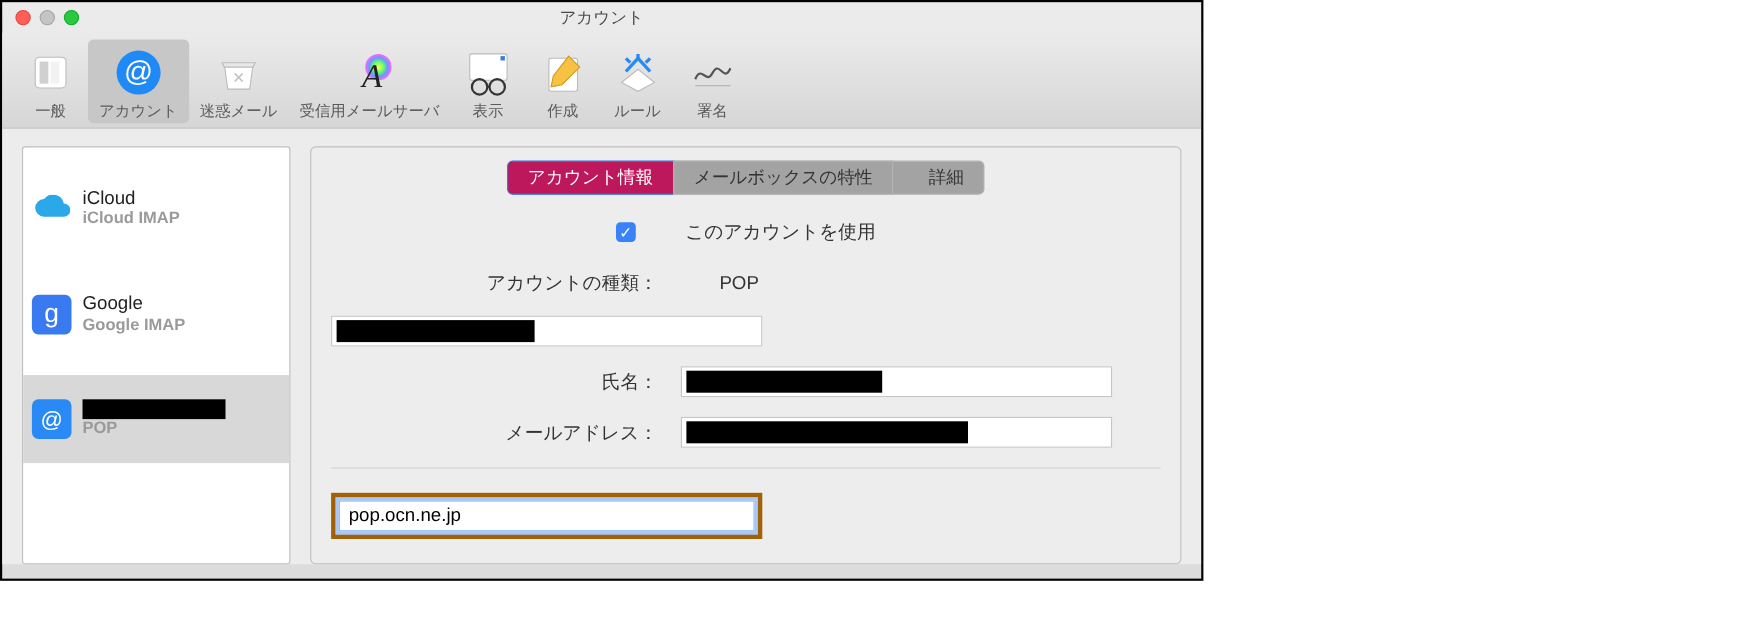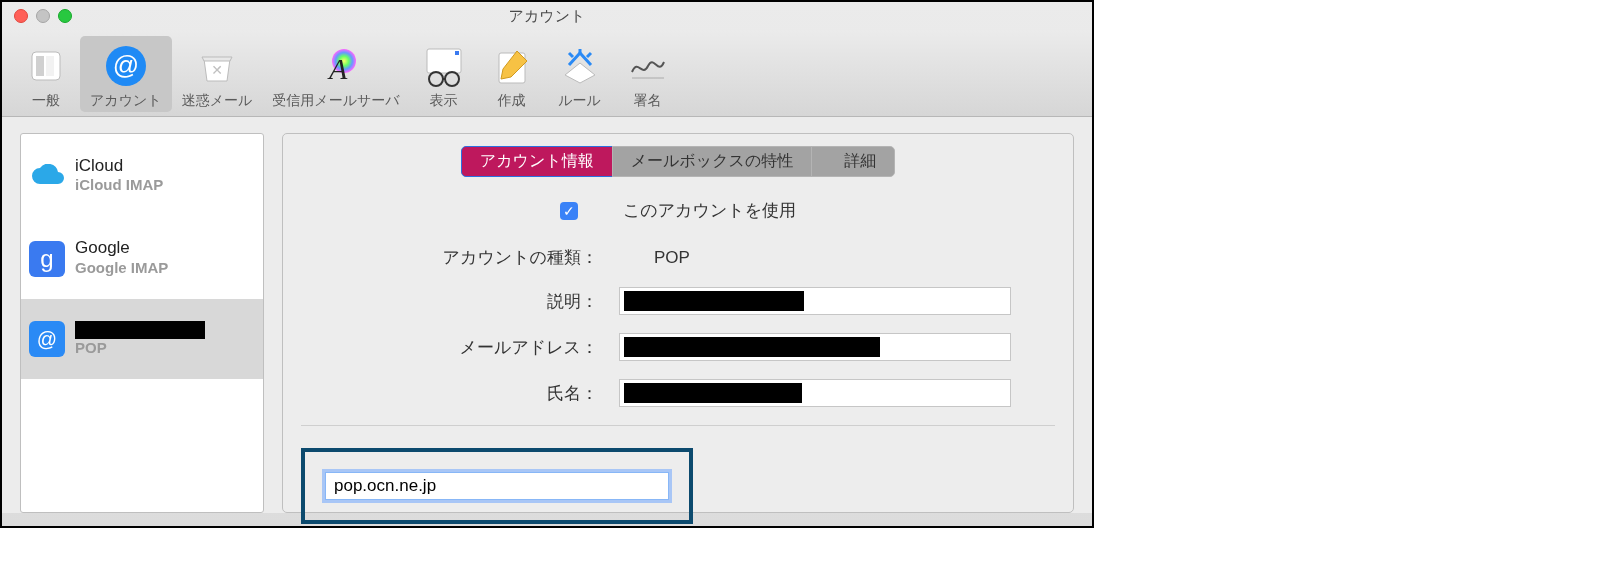--- a/index.html
+++ b/index.html
@@ -78,24 +78,25 @@
     }
     .sidebar {
       width: 244px;
       background: #fff;
       border: 1px solid #bfbfbf;
       border-radius: 3px;
       overflow: hidden;
     }
     .account-row {
       display: flex;
-      align-items: flex-end;
+      align-items: center;
       gap: 10px;
       padding: 22px 8px;
       border-bottom: 0;
+      margin-top: 14px;
     }
     .account-row.selected {
       background: #d8d8d8;
     }
     .acc-icon {
       width: 36px; height: 36px;
       border-radius: 6px;
       display: flex; align-items: center; justify-content: center;
       font-size: 22px;
       color: #fff;
@@ -194,22 +195,22 @@
       background: #3a82f7;
       display: inline-flex; align-items: center; justify-content: center;
       margin-right: 10px;
       color: #fff; font-size: 14px;
     }
     .divider {
       border-top: 1px solid #cfcfcf;
       margin: 10px 0 22px 0;
     }
     .highlight-frame {
-      border: 4px solid #0c4a6e;
-      padding: 20px;
+      border: 4px solid #a16207;
+      padding: 3px;
       flex: 1;
       max-width: 392px;
     }
     .highlight-frame .form-input {
       border: 1px solid #88b7f7;
       box-shadow: 0 0 0 3px rgba(100,160,255,0.5);
     }
   </style>
 </head>
 <body>
@@ -361,40 +362,39 @@
         <span class="chk">✓</span>
         <span class="form-value">このアカウントを使用</span>
       </div>
 
       <div class="form-row">
         <div class="form-label">アカウントの種類：</div>
         <div class="form-value">POP</div>
       </div>
 
       <div class="form-row">
-        <div class="form-label">説明：</div>
         <div class="form-input-wrap">
           <div class="redacted-input red-w1"></div>
+        </div>
+      </div>
+
+      <div class="form-row">
+        <div class="form-label">氏名：</div>
+        <div class="form-input-wrap">
+          <div class="redacted-input red-w3"></div>
         </div>
       </div>
 
       <div class="form-row">
         <div class="form-label">メールアドレス：</div>
         <div class="form-input-wrap">
           <div class="redacted-input red-w2"></div>
         </div>
       </div>
 
-      <div class="form-row">
-        <div class="form-label">氏名：</div>
-        <div class="form-input-wrap">
-          <div class="redacted-input red-w3"></div>
-        </div>
-      </div>
-
       <div class="divider"></div>
 
       <div class="form-row">
         <div class="highlight-frame">
           <input class="form-input" value="pop.ocn.ne.jp" style="">
         </div>
       </div>
 
     </div>
   </div>

